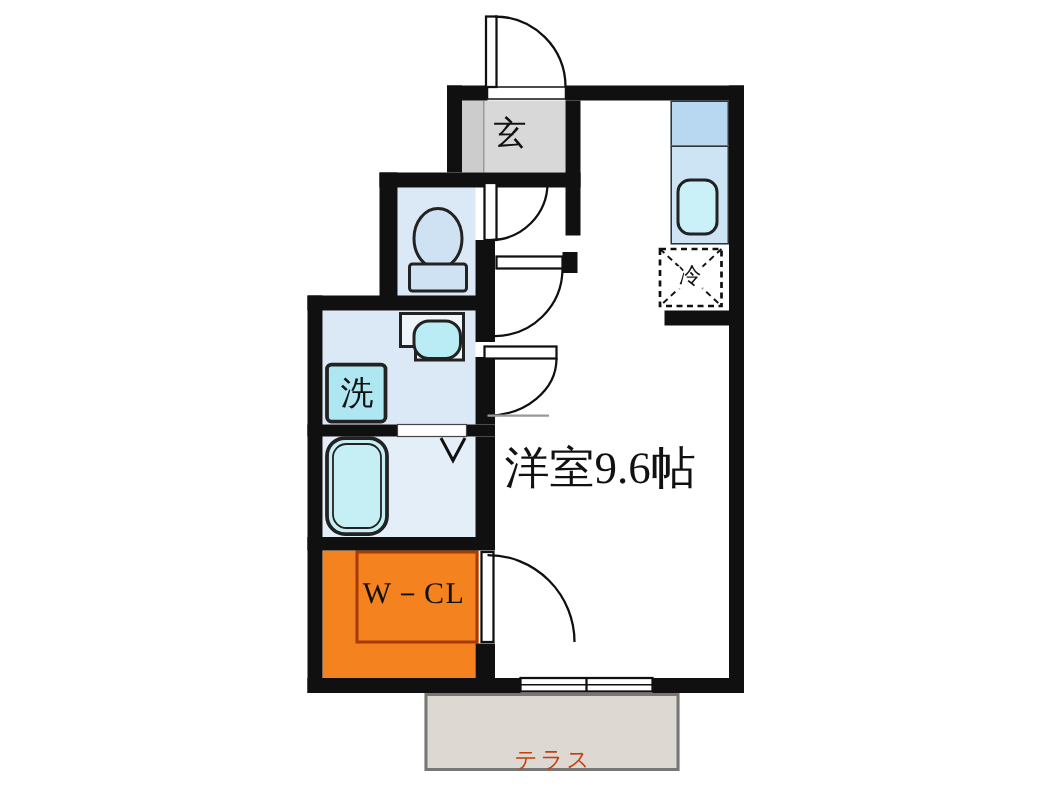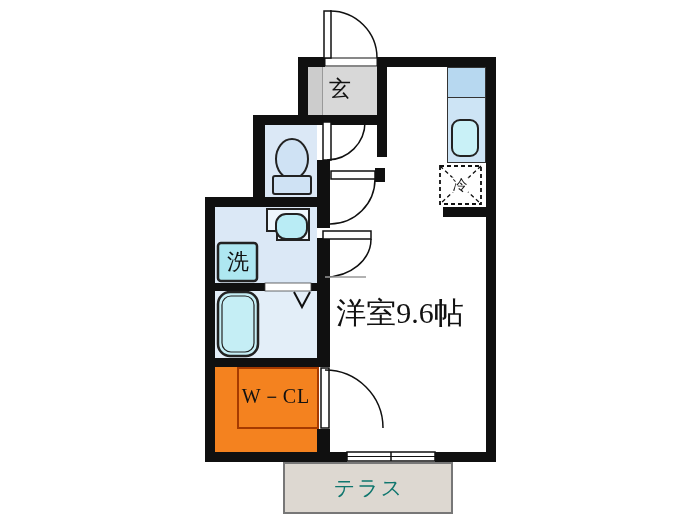--- a/index.html
+++ b/index.html
@@ -95,15 +95,15 @@
     <rect x="347" y="452" width="88" height="9" fill="#ffffff" stroke="#101010" stroke-width="1.5"></rect>
     <path d="M 347 456.5 L 435 456.5" stroke="#101010" stroke-width="1"></path>
     <path d="M 391 452 L 391 461" stroke="#101010" stroke-width="1.5"></path>
   </svg>
 
   <div class="label" style="left:340px;top:89px;font-size:22px;">玄</div>
   <div class="label" style="left:238px;top:262px;font-size:22px;">洗</div>
   <div class="label" style="left:460px;top:185px;font-size:15px;background:#ffffff;padding:0 1px;">冷</div>
   <div class="label" style="left:400px;top:313px;font-size:30px;">洋室9.6帖</div>
   <div class="label" style="left:276px;top:396px;font-size:20px;letter-spacing:1px;font-family:Liberation Serif, serif;">W－CL</div>
-  <div class="label" style="left:369px;top:488px;font-size:21px;color:#0f766e;letter-spacing:2px;">テラス</div>
+  <div class="label" style="left:369px;top:508px;font-size:15px;color:#c2410c;letter-spacing:2px;">テラス</div>
 
 </div>
 
 </body></html>

